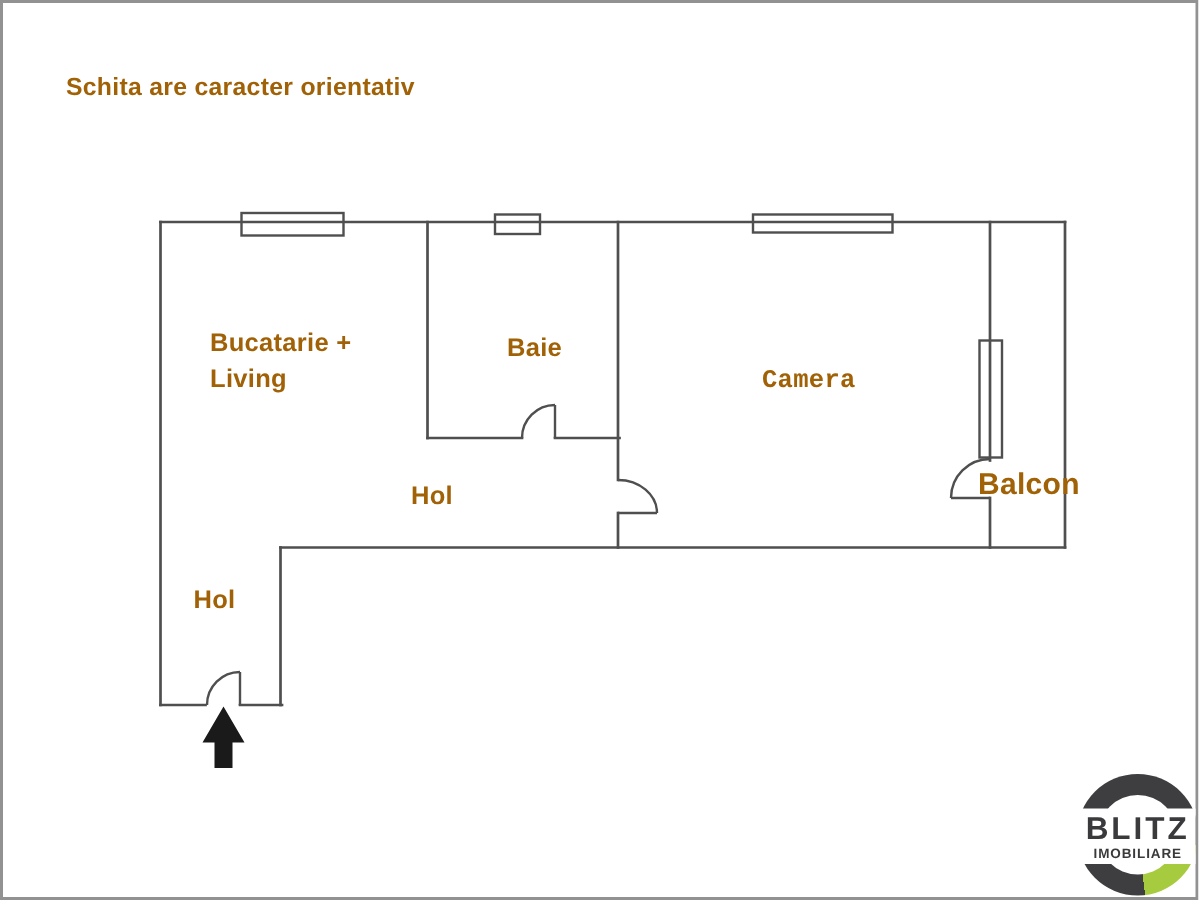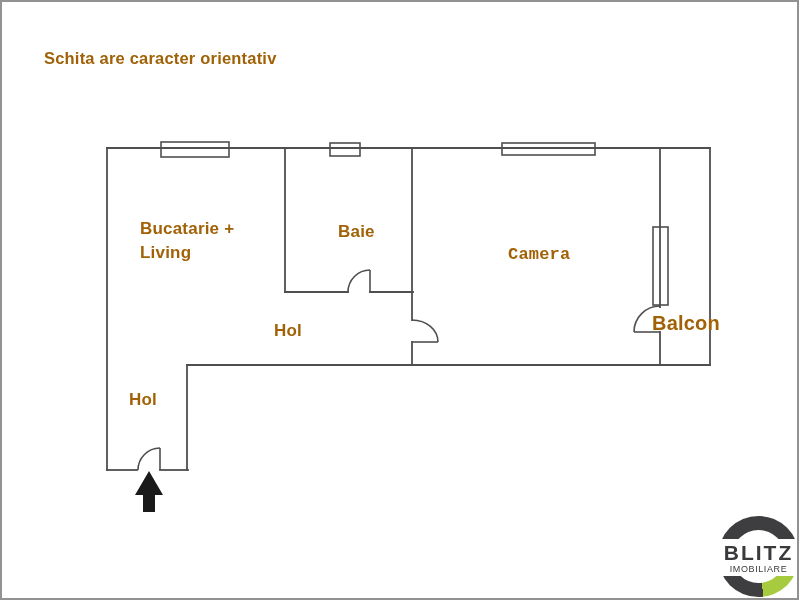--- a/index.html
+++ b/index.html
@@ -43,21 +43,21 @@
   #logo-band{
     position:absolute;left:-3px;right:-3px;top:23px;height:37px;
     background:#fff;
     display:flex;flex-direction:column;align-items:center;justify-content:center;
   }
   #logo-line1{
     font-weight:bold;font-size:21px;line-height:21px;
     color:#3a3a3c;letter-spacing:2px;
   }
   #logo-line2{
-    font-weight:normal;font-size:9px;line-height:10px;
+    font-weight:bold;font-size:9px;line-height:10px;
     color:#3a3a3c;letter-spacing:0.6px;margin-top:1px;
   }
 </style>
 </head>
 <body>
 
 <div id="frame">
 
   <svg id="plan-svg" width="799" height="600" viewBox="0 0 799 600">
 

